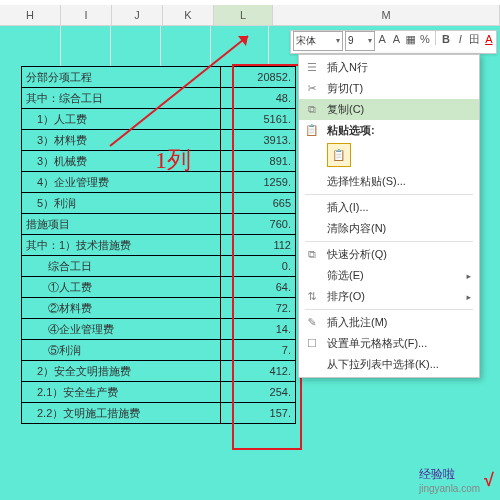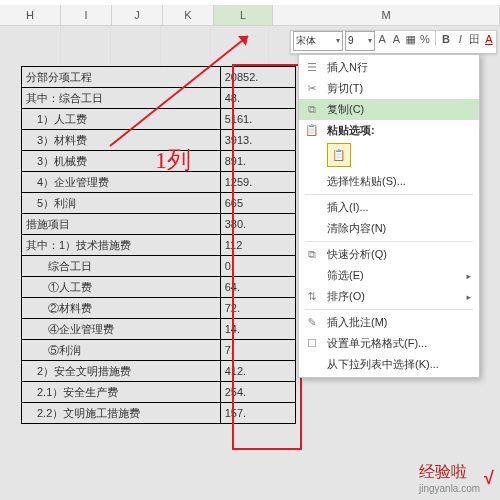--- a/index.html
+++ b/index.html
@@ -1,26 +1,26 @@
 <!DOCTYPE html>
 <html><head>
 <meta charset="utf-8">
 <style>
 html,body{margin:0;padding:0;font-family:"Microsoft YaHei",SimSun,Arial,sans-serif;font-size:11px;color:#333;background:#fff;width:500px;height:500px;overflow:hidden}
 .stage{position:relative;width:500px;height:500px}
 .col-headers{position:absolute;left:0;top:5px;width:500px;height:20px;display:flex;border-bottom:1px solid #d4d4d4;background:#f3f3f3}
 .col-head{flex:0 0 50px;text-align:center;line-height:20px;border-right:1px solid #d4d4d4;color:#555;background:#f3f3f3}
 .col-head.sel{background:#d6e8d0}
-.sheet-body{position:absolute;left:0;top:26px;right:0;bottom:0;background:#e5e5e5}
+.sheet-body{position:absolute;left:0;top:26px;right:0;bottom:0;background:#5eead4}
 .grid-bg{position:absolute;left:0;top:0;width:500px;height:40px}
 .gridline{position:absolute;top:0;width:1px;height:40px;background:#e0e0e0}
 .table{position:absolute;left:21px;top:40px;width:275px;border:1px solid #000;border-collapse:collapse}
 .table td{border:1px solid #000;height:20px;line-height:20px;padding:0 4px;font-size:11px;white-space:nowrap;overflow:hidden}
 .lbl{width:168px;text-align:left}
-.val{width:58px;text-align:left;font-variant-numeric:tabular-nums}
+.val{width:58px;text-align:right;font-variant-numeric:tabular-nums}
 .col-red{position:absolute;left:232px;top:38px;width:66px;height:382px;border:2px solid #e01b24;pointer-events:none;z-index:5}
 .arrow{position:absolute;z-index:6;pointer-events:none}
 .arrow line{stroke:#e01b24;stroke-width:2}
 .arrow polygon{fill:#e01b24}
 .anno{position:absolute;left:155px;top:118px;font-size:24px;color:#e01b24;font-family:Liberation Serif, serif;z-index:6;pointer-events:none}
 .ftb{position:absolute;left:290px;top:30px;width:205px;height:22px;background:#fff;border:1px solid #ccc;display:flex;align-items:flex-start;z-index:8;box-shadow:0 1px 2px rgba(0,0,0,.15)}
 .ftb .sel{flex:0 0 46px;height:18px;border:1px solid #aaa;margin-left:2px;font-size:10px;line-height:18px;padding-left:2px;display:flex;justify-content:space-between;align-items:center}
 .ftb .chv{font-size:8px;color:#666;padding-right:2px}
 .ftb .btn{width:16px;height:16px;line-height:16px;text-align:center;font-size:11px;color:#555}
 .ftb .sep{width:1px;height:14px;background:#ccc;margin:0 3px}
@@ -28,21 +28,21 @@
 .mi{display:flex;align-items:center;height:21px;padding:0 8px 0 4px;font-size:11px;color:#333;position:relative}
 .mi.hl{background:#cde8c9}
 .mi .ic{width:18px;height:16px;margin-right:6px;display:flex;align-items:center;justify-content:center;color:#888;font-size:11px}
 .mi .lab{flex:1}
 .mi .sub{font-size:9px;color:#666}
 .msep{height:1px;background:#e0e0e0;margin:2px 6px}
 .paste-row{display:flex;align-items:center;padding:2px 0 4px 28px}
 .paste-btn{width:22px;height:22px;border:1px solid #d0a000;background:#fff4cc;margin-right:6px;display:flex;align-items:center;justify-content:center;font-size:11px;color:#7a5a00}
 .logo{position:absolute;right:6px;bottom:6px;font-size:11px;color:#666;z-index:20;display:flex;align-items:center}
 .logo .mark{color:#e01b24;font-weight:bold;font-size:18px;margin-left:4px}
-.logo-row1{font-size:16px;color:#b91c1c}
+.logo-row1{font-size:12px;color:#4c1d95}
 .logo-row2{font-size:10px;color:#888}
 </style>
 </head>
 <body>
 <div class="stage">
 
 <div class="col-headers">
   <div class="col-head" style="flex-basis:60px">H</div>
   <div class="col-head">I</div>
   <div class="col-head">J</div>
@@ -85,21 +85,21 @@
           <tr>
             <td class="lbl">　4）企业管理费</td>
             <td class="val">1259.</td>
           </tr>
           <tr>
             <td class="lbl">　5）利润</td>
             <td class="val">665</td>
           </tr>
           <tr>
             <td class="lbl">措施项目</td>
-            <td class="val">380.</td>
+            <td class="val">760.</td>
           </tr>
           <tr>
             <td class="lbl">其中：1）技术措施费</td>
             <td class="val">112</td>
           </tr>
           <tr>
             <td class="lbl">　　综合工日</td>
             <td class="val">0.</td>
           </tr>
           <tr>

